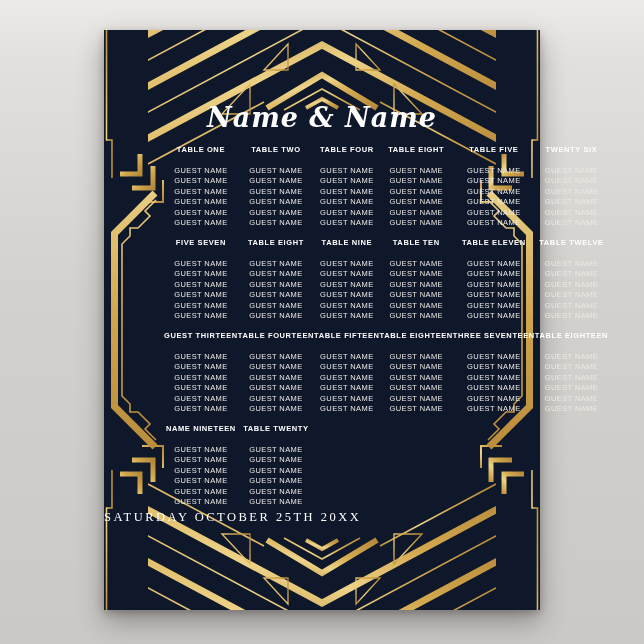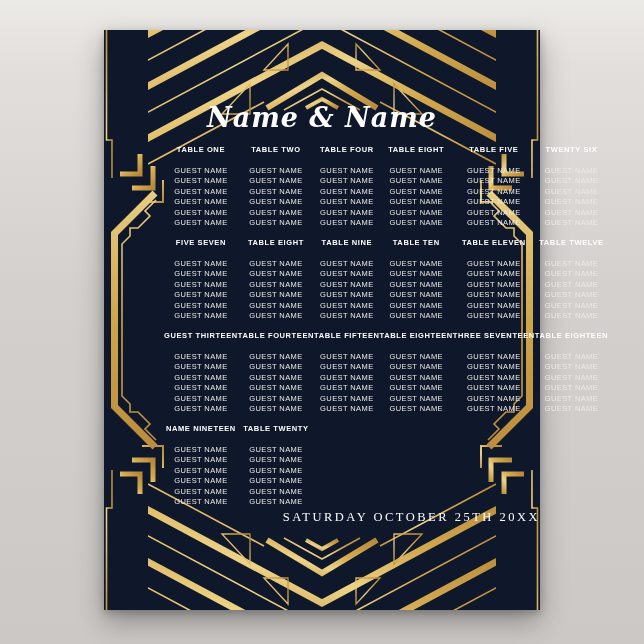--- a/index.html
+++ b/index.html
@@ -26,21 +26,21 @@
   .cell{text-align:center;overflow:visible;}
   .tlabel{
     font-size:7.5px;font-weight:700;letter-spacing:.6px;color:#ffffff;
     line-height:12px;margin-bottom:10px;white-space:nowrap;
   }
   .guest{
     font-size:7.5px;font-weight:400;letter-spacing:.4px;color:#eceae6;
     line-height:10.4px;white-space:nowrap;
   }
   .event-date{
-    position:absolute;left:0;top:480px;width:436px;text-align:right;
+    position:absolute;left:0;top:480px;width:436px;text-align:left;
     font-family:"Liberation Serif",serif;font-size:12.5px;font-weight:400;
     letter-spacing:2.5px;color:#ffffff;white-space:nowrap;
   }
 </style>
 </head>
 <body>
 
 <div class="wall" style="position:absolute;inset:0;">
   <div class="poster">
 

